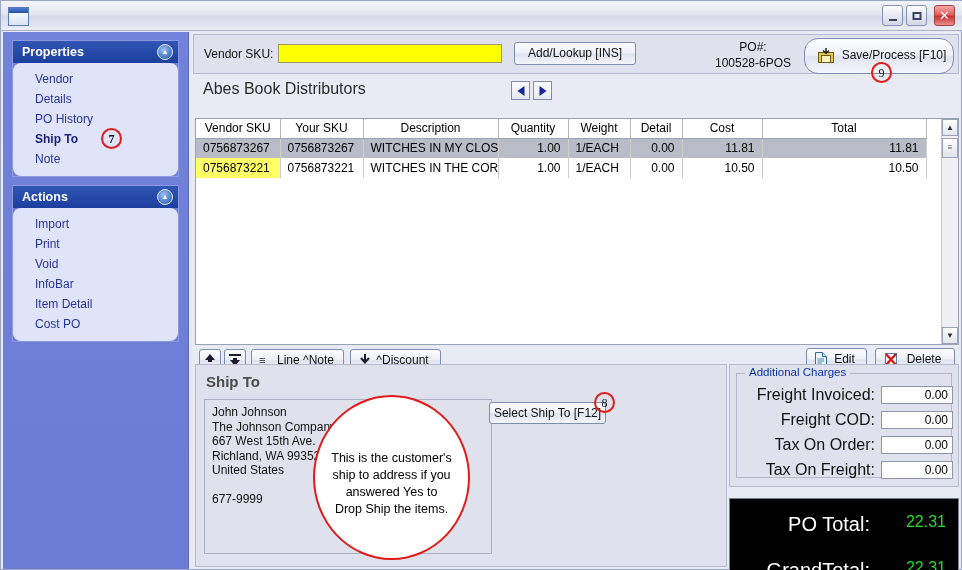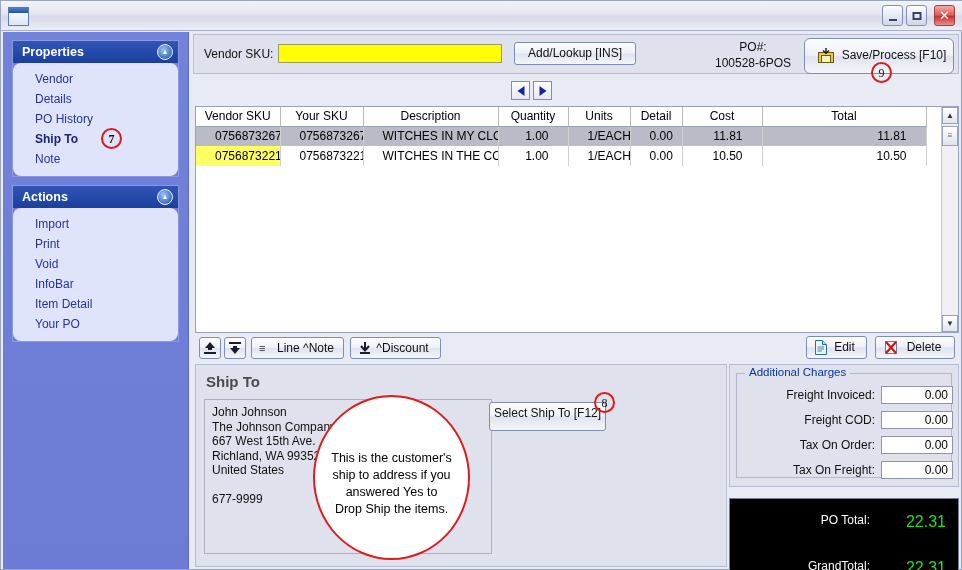--- a/index.html
+++ b/index.html
@@ -227,21 +227,21 @@
     text-align: center;
     font-size: 12px;
     color: #111;
     line-height: 16px;
   }
   #save-process-btn {
     position: absolute;
     right: 4px; top: 3px;
     width: 148px; height: 34px;
     border: 1px solid #7f8db0;
-    border-radius: 6px;
+    border-radius: 14px;
     background: linear-gradient(to bottom, #fdfdff 0%, #eef0f7 48%, #dfe3ee 52%, #f4f6fb 100%);
   }
   #save-icon {
     position: absolute;
     left: 13px; top: 9px;
     width: 16px; height: 15px;
   }
   #save-process-btn span.lbl {
     position: absolute;
     left: 36px; right: 6px; top: 9px;
@@ -281,21 +281,21 @@
     border-bottom: 5px solid transparent;
   }
   #nav-prev { left: 318px; }
   #nav-prev::after { border-right: 7px solid #12259c; }
   #nav-next { left: 340px; }
   #nav-next::after { border-left: 7px solid #12259c; }
 
   
   #grid {
     position: relative;
-    margin: 0 2px 0 4px;
+    margin: 12px 2px 0 4px;
     height: 227px;
     background: #ffffff;
     border: 1px solid #9aa2b8;
     box-sizing: border-box;
     overflow: hidden;
   }
   table.items {
     border-collapse: collapse;
     table-layout: fixed;
     width: 730px;
@@ -309,21 +309,21 @@
     font-weight: normal;
     color: #000;
     padding: 0 5px;
     box-sizing: border-box;
     overflow: hidden;
     white-space: nowrap;
   }
   table.items td {
     height: 20px;
     border-right: 1px solid #cfcfcf;
-    padding: 0 19px;
+    padding: 0 7px;
     box-sizing: border-box;
     overflow: hidden;
     white-space: nowrap;
     color: #000;
   }
   tr.row-selected td { background: #b9bcc6; }
   td.sku-cyan { background: #4ff0f0; }
   td.sku-yellow { background: #ffff66; }
   .ta-r { text-align: right; }
   .ta-c { text-align: center; }
@@ -448,21 +448,21 @@
     border: 1px solid #aab0c4;
     box-sizing: border-box;
     padding: 5px 7px;
     font-size: 12px;
     line-height: 14.5px;
     color: #111;
   }
   #select-shipto-btn {
     position: absolute;
     left: 293px; top: 37px;
-    width: 117px; height: 29px;
+    width: 117px; height: 22px;
     line-height: 20px;
   }
   #badge-8 { left: 398px; top: 27px; position: absolute; z-index: 6; }
   #callout {
     position: absolute;
     left: 117px; top: 30px;
     width: 157px; height: 165px;
     border: 2px solid #e01b1b;
     border-radius: 50%;
     background: #ffffff;
@@ -508,21 +508,21 @@
   .charge-row {
     position: absolute;
     left: 0; right: 8px;
     height: 20px;
   }
   .charge-label {
     position: absolute;
     left: 0;
     width: 138px;
     text-align: right;
-    font-size: 12px;
+    font-size: 16px;
     line-height: 18px;
     color: #111;
   }
   .charge-value {
     position: absolute;
     left: 144px;
     width: 72px; height: 18px;
     box-sizing: border-box;
     background: #ffffff;
     border: 1px solid #8f95a8;
@@ -545,21 +545,21 @@
   .total-row {
     position: absolute;
     left: 0; right: 0;
     height: 26px;
   }
   .total-label {
     position: absolute;
     left: 0;
     width: 140px;
     text-align: right;
-    font-size: 12px;
+    font-size: 20px;
     color: #ffffff;
   }
   .total-value {
     position: absolute;
     left: 146px;
     width: 70px;
     text-align: right;
     font-size: 16px;
     color: #22dd22;
   }
@@ -624,21 +624,21 @@
         <div class="panel-item">
           <span>Void</span>
         </div>
         <div class="panel-item">
           <span>InfoBar</span>
         </div>
         <div class="panel-item">
           <span>Item Detail</span>
         </div>
         <div class="panel-item">
-          <span>Your PO</span>
+          <span>Cost PO</span>
         </div>
       </div>
     </div>
 
   </div>
 
   <div id="main">
 
     <div id="topbar">
       <span id="vendor-sku-label">Vendor SKU:</span>
@@ -653,20 +653,21 @@
           <rect x="0.5" y="4.5" width="15" height="10" fill="#e8c84a" stroke="#6b5a14"></rect>
           <rect x="3.5" y="7.5" width="9" height="7" fill="#fdf3c0" stroke="#6b5a14"></rect>
           <path d="M8 0 L8 5 M5 2.6 L8 5.4 L11 2.6" stroke="#1a1a1a" stroke-width="1.4" fill="none"></path>
         </svg>
         <span class="lbl">Save/Process [F10]</span>
       </div>
       <span class="badge" id="badge-9">9</span>
     </div>
 
     <div id="vendor-row">
+      <span id="vendor-name">Abes Book Distributors</span>
       <span class="nav-arrow" id="nav-prev"></span>
       <span class="nav-arrow" id="nav-next"></span>
     </div>
 
     <div id="grid">
       <table class="items">
         <colgroup>
           <col style="width:84px">
             <col style="width:83px">
             <col style="width:135px">
@@ -675,21 +676,21 @@
             <col style="width:52px">
           <col style="width:80px">
             <col style="width:164px">
         </colgroup>
         <thead>
           <tr>
             <th>Vendor SKU</th>
             <th>Your SKU</th>
             <th>Description</th>
             <th class="ta-c">Quantity</th>
-            <th class="ta-c">Units</th>
+            <th class="ta-c">Weight</th>
             <th class="ta-c">Detail</th>
             <th class="ta-c">Cost</th>
             <th class="ta-c">Total</th>
           </tr>
         </thead>
         <tbody>
           <tr class="row-selected">
             <td class="sku-cyan">0756873267</td>
             <td>0756873267</td>
             <td>WITCHES IN MY CLOSET</td>

